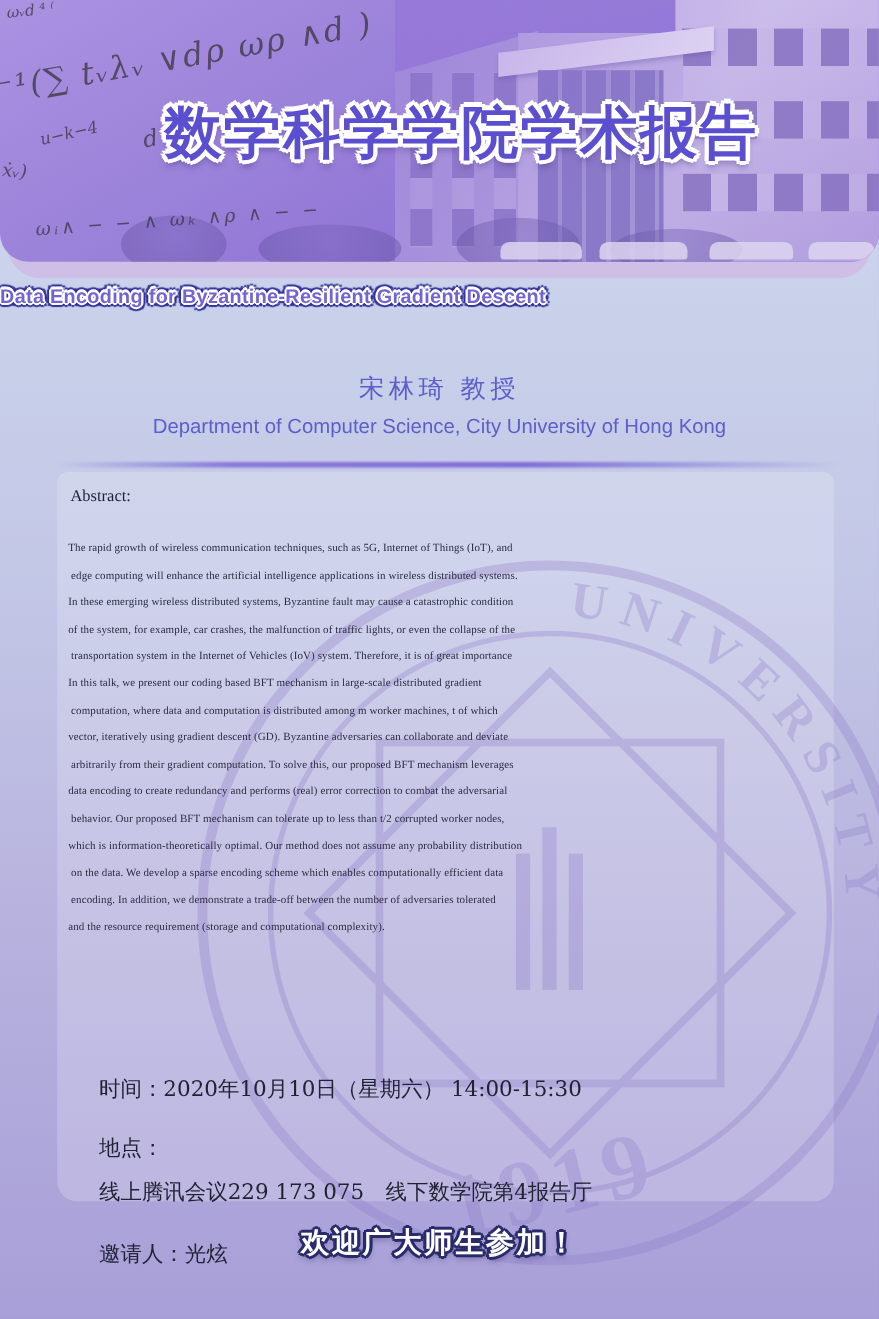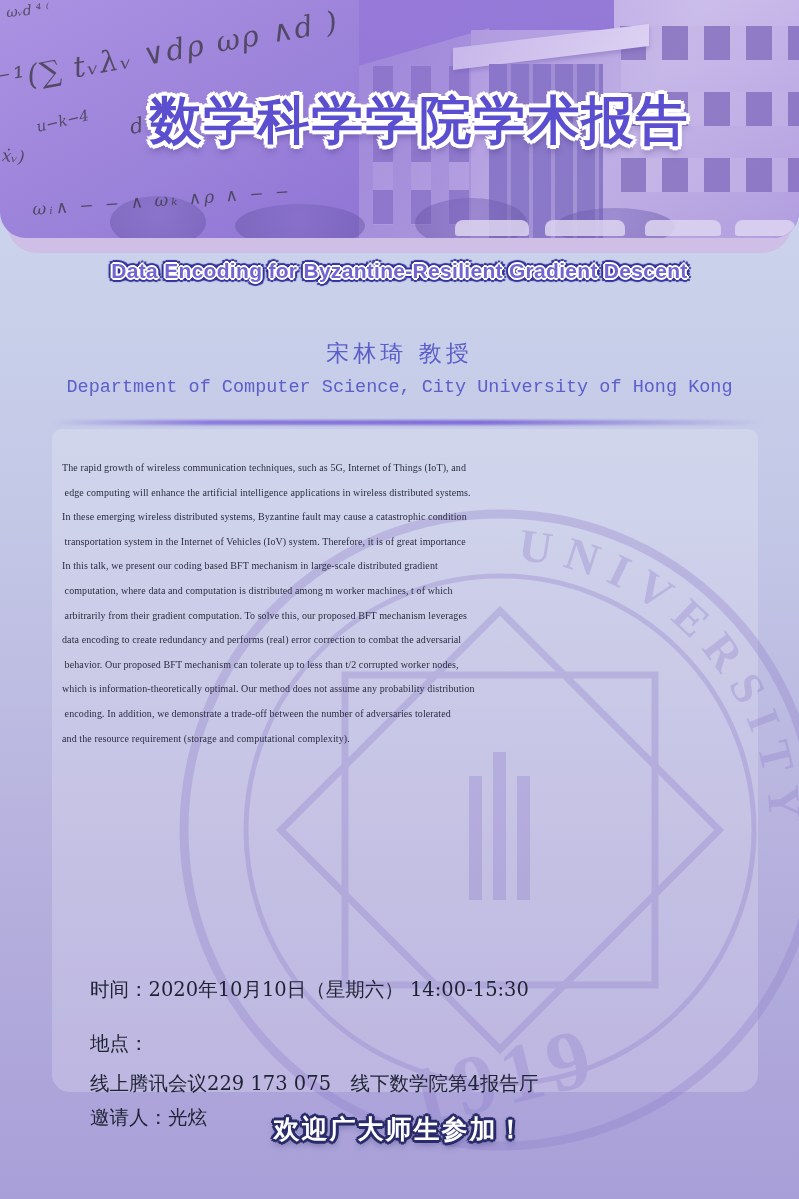--- a/index.html
+++ b/index.html
@@ -35,40 +35,40 @@
   .hw1{left:6px;top:2px;font-size:14px;transform:rotate(-6deg);}
   .hw2{left:-6px;top:34px;font-size:29px;transform:rotate(-10deg);letter-spacing:2px;}
   .hw3{left:36px;top:112px;font-size:15px;transform:rotate(-13deg);}
   .hw4{left:2px;top:146px;font-size:17px;transform:rotate(5deg);}
   .hw5{left:130px;top:114px;font-size:21px;transform:rotate(-10deg);}
   .hw6{left:32px;top:190px;font-size:17px;transform:rotate(-4deg);letter-spacing:3px;}
   .header-title{position:absolute;top:86px;left:0;width:100%;margin:0;text-align:center;
     font-size:52px;font-weight:bold;letter-spacing:2px;color:#5b4fd0;
     text-shadow:-3px -3px 0 #fff,3px -3px 0 #fff,-3px 3px 0 #fff,3px 3px 0 #fff,-4px 0 0 #fff,4px 0 0 #fff,0 -4px 0 #fff,0 4px 0 #fff,0 6px 7px rgba(55,35,115,.5);padding-left:20px;}
   
-  .seminar-title{position:absolute;top:259px;left:0;width:100%;margin:0;text-align:center;
-    font-size:21px;font-weight:bold;color:#7265d2;letter-spacing:.3px;
+  .seminar-title{position:absolute;top:259px;left:0;width:100%;margin:0;text-align:left;
+    font-size:18px;font-weight:bold;color:#7265d2;letter-spacing:.3px;
     text-shadow:-1px -1px 0 #fff,1px -1px 0 #fff,-1px 1px 0 #fff,1px 1px 0 #fff,-2px 0 0 #fff,2px 0 0 #fff,0 -2px 0 #fff,0 2px 0 #fff,
     -3px -3px 1px #32329a,3px -3px 1px #32329a,-3px 3px 1px #32329a,3px 3px 1px #32329a,-4px 0 1px #32329a,4px 0 1px #32329a,0 -4px 1px #32329a,0 4px 1px #32329a;}
   .speaker{position:absolute;top:338px;left:0;width:100%;text-align:center;font-size:23px;color:#5c5ec9;letter-spacing:4px;font-family:"DejaVu Serif",serif;}
-  .affiliation{position:absolute;top:377px;left:0;width:100%;text-align:center;font-size:18.5px;color:#5c5ec9;font-family:Liberation Mono, monospace;}
+  .affiliation{position:absolute;top:377px;left:0;width:100%;text-align:center;font-size:18.5px;color:#5c5ec9;font-family:Liberation Sans, sans-serif;}
   .divider{position:absolute;top:420px;left:52px;width:712px;height:5px;border-radius:3px;filter:blur(1px);
     background:linear-gradient(90deg,rgba(128,108,218,0) 0%,rgba(128,108,218,.85) 22%,rgba(122,102,214,.92) 60%,rgba(128,108,218,0) 100%);}
   
   .abs-box{position:absolute;top:429px;left:52px;width:706px;height:663px;background:rgba(255,255,255,.20);border-radius:10px 10px 18px 18px;}
   .watermark{position:absolute;left:150px;top:480px;opacity:.32;pointer-events:none;}
   .abs-content{position:absolute;top:429px;left:52px;width:706px;}
   .abs-label{margin:14px 0 0 12px;font-size:15px;color:#1f2134;font-family:"Liberation Serif","DejaVu Serif",serif;}
   .abs-lines{margin:27px 8px 0 10px;}
   .abs-line{white-space:pre;font-size:10px;line-height:24.6px;color:#2a2c40;font-family:"Liberation Serif","DejaVu Serif",serif;letter-spacing:.1px;}
   
   .details{position:absolute;left:90px;top:950px;color:#1f2233;font-size:19.5px;font-family:"DejaVu Serif",serif;}
   .detail-line{line-height:28px;margin-top:26px;}
   .gap{margin-top:12px;}
-  .gap2{margin-top:6px;}
+  .gap2{margin-top:28px;}
   .footer{position:absolute;top:1112px;left:0;width:100%;text-align:center;font-size:26px;font-weight:bold;color:#fff;letter-spacing:2px;
     text-shadow:-2px -2px 0 #2a2b6b,2px -2px 0 #2a2b6b,-2px 2px 0 #2a2b6b,2px 2px 0 #2a2b6b,-3px 0 0 #2a2b6b,3px 0 0 #2a2b6b,0 -3px 0 #2a2b6b,0 3px 0 #2a2b6b,0 4px 6px rgba(25,25,80,.5);}
 </style>
 </head>
 <body>
 
 <div class="poster">
 
   <div class="band"></div>
 
@@ -131,31 +131,35 @@
       <rect x="367" y="296" width="13" height="124"></rect>
     </g>
     <path id="sealTopArc" d="M 80 350 A 270 270 0 0 1 620 350" fill="none"></path>
     <text fill="#8f7ecb" font-size="46" font-weight="bold" letter-spacing="12" font-family="Liberation Serif, DejaVu Serif, serif">
       <textPath href="#sealTopArc" startOffset="52%">UNIVERSITY</textPath>
     </text>
     <text x="265" y="648" fill="#8f7ecb" font-size="84" font-weight="bold" letter-spacing="6" font-family="Liberation Serif, DejaVu Serif, serif" transform="rotate(-14 265 648)">1919</text>
   </svg>
 
   <div class="abs-content">
+    <div class="abs-label">Abstract:</div>
     <div class="abs-lines">
       <div class="abs-line">The rapid growth of wireless communication techniques, such as 5G, Internet of Things (IoT), and</div>
         <div class="abs-line"> edge computing will enhance the artificial intelligence applications in wireless distributed systems.</div>
         <div class="abs-line">In these emerging wireless distributed systems, Byzantine fault may cause a catastrophic condition</div>
+        <div class="abs-line">of the system, for example, car crashes, the malfunction of traffic lights, or even the collapse of the</div>
         <div class="abs-line"> transportation system in the Internet of Vehicles (IoV) system. Therefore, it is of great importance</div>
         <div class="abs-line">In this talk, we present our coding based BFT mechanism in large-scale distributed gradient</div>
         <div class="abs-line"> computation, where data and computation is distributed among m worker machines, t of which</div>
+        <div class="abs-line">vector, iteratively using gradient descent (GD). Byzantine adversaries can collaborate and deviate</div>
         <div class="abs-line"> arbitrarily from their gradient computation. To solve this, our proposed BFT mechanism leverages</div>
         <div class="abs-line">data encoding to create redundancy and performs (real) error correction to combat the adversarial</div>
         <div class="abs-line"> behavior. Our proposed BFT mechanism can tolerate up to less than t/2 corrupted worker nodes,</div>
         <div class="abs-line">which is information-theoretically optimal. Our method does not assume any probability distribution</div>
+        <div class="abs-line"> on the data. We develop a sparse encoding scheme which enables computationally efficient data</div>
         <div class="abs-line"> encoding. In addition, we demonstrate a trade-off between the number of adversaries tolerated</div>
         <div class="abs-line">and the resource requirement (storage and computational complexity).</div>
     </div>
   </div>
 
   <div class="details">
     <div class="detail-line">时间：2020年10月10日（星期六）  14:00-15:30</div>
     <div class="detail-line">地点：</div>
     <div class="detail-line gap">线上腾讯会议229 173 075　线下数学院第4报告厅</div>
     <div class="detail-line gap2">邀请人：光炫</div>

